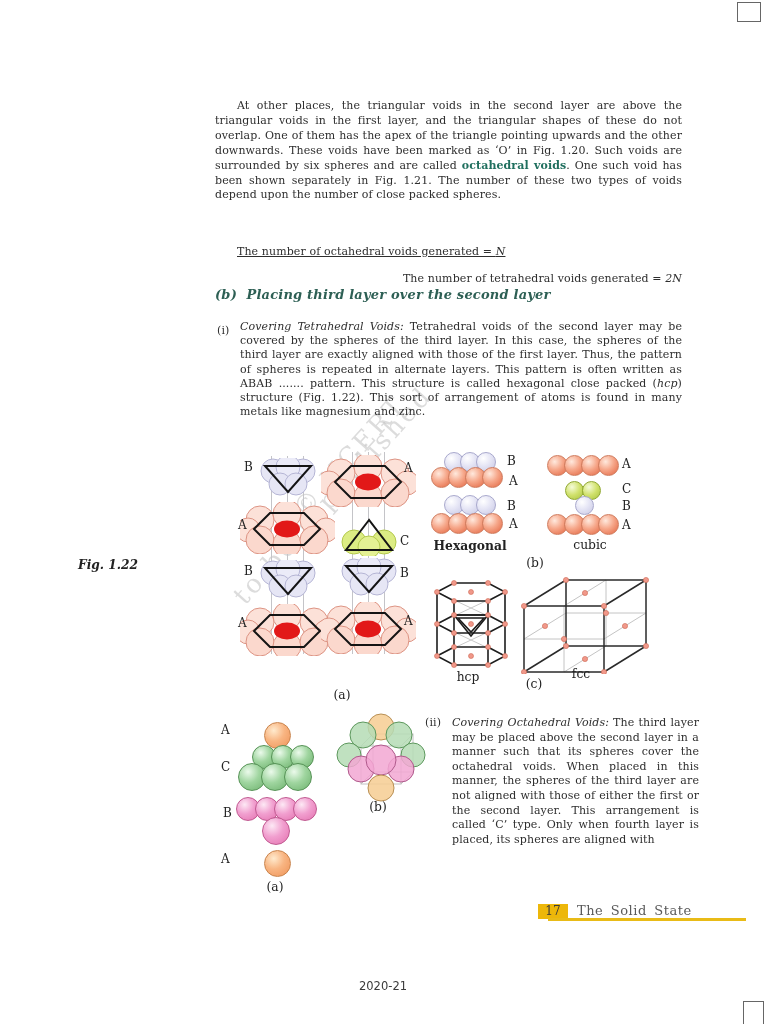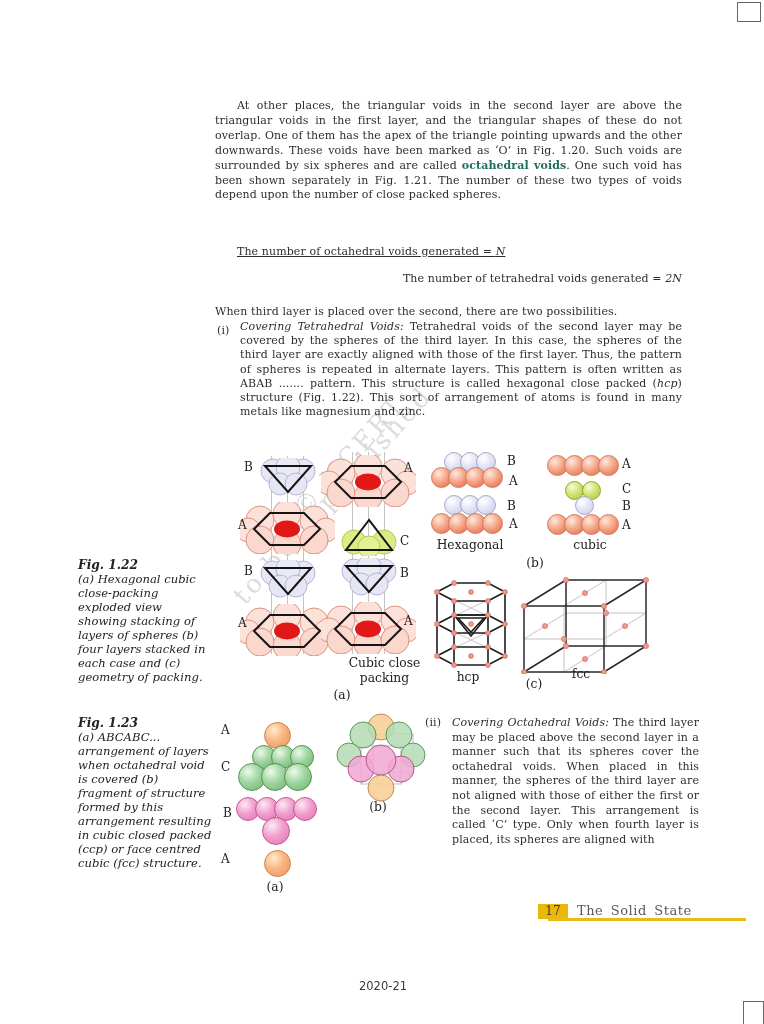--- a/index.html
+++ b/index.html
@@ -45,30 +45,31 @@
     <span>At other places, the triangular voids in the second layer are above the triangular voids in the first layer, and the triangular shapes of these do not overlap. One of them has the apex of the triangle pointing upwards and the other downwards. These voids have been marked as ‘O’ in Fig. 1.20. Such voids are surrounded by six spheres and are called </span><span class="kw">octahedral voids</span><span>. One such void has been shown separately in Fig. 1.21. The number of these two types of voids depend upon the number of close packed spheres.</span>
   </div>
 
   <div class="abs bodytext" style="left:237px;top:245px;width:445px;text-align:left;text-decoration:underline;">
     <span>The number of octahedral voids generated = </span><i>N</i>
   </div>
   <div class="abs bodytext" style="left:237px;top:260px;width:445px;text-align:right;margin-top:12px;">
     <span>The number of tetrahedral voids generated = </span><i>2N</i>
   </div>
 
-  <div class="abs bodytext" style="left:215px;top:305px;width:467px;text-align:left;">When third layer is placed over the second, there are two possibilities.</div>
+  <div class="abs heading" style="left:215px;top:287px;width:467px;">
+    <span>(b)</span>&nbsp;&nbsp;<span>Placing third layer over the second layer</span>
+  </div>
 
   <div class="abs bodytext" style="left:217px;top:324px;width:22px;text-align:left;">(i)</div>
   <div class="abs bodytext" style="left:240px;top:320px;width:442px;line-height:14.2px;">
     <i>Covering Tetrahedral Voids:</i><span> Tetrahedral voids of the second layer may be covered by the spheres of the third layer. In this case, the spheres of the third layer are exactly aligned with those of the first layer. Thus, the pattern of spheres is repeated in alternate layers. This pattern is often written as ABAB ....... pattern. This structure is called hexagonal close packed (</span><i>hcp</i><span>) structure (Fig. 1.22). This sort of arrangement of atoms is found in many metals like magnesium and zinc.</span>
   </div>
 
   <div class="abs figcap" style="left:78px;top:558px;width:132px;">
     <div class="t">Fig. 1.22</div>
-    <div>(a) Hexagonal cubic close-packing exploded view showing stacking of layers of spheres (b) four layers stacked in each case and (c) geometry of packing.</div>
   </div>
 
   <div class="vline" style="left:271px;top:456px;height:198px;"></div>
   <div class="vline" style="left:287px;top:456px;height:198px;"></div>
   <div class="vline" style="left:303px;top:456px;height:198px;"></div>
   <div class="vline" style="left:352px;top:452px;height:202px;"></div>
   <div class="vline" style="left:368px;top:452px;height:202px;"></div>
   <div class="vline" style="left:384px;top:452px;height:202px;"></div>
 
   <svg class="abs" style="left:253px;top:458px;" width="70" height="40" viewBox="0 0 70 40">
@@ -153,21 +154,20 @@
 
   <span class="lbl" style="left:244px;top:460px;">B</span>
   <span class="lbl" style="left:238px;top:518px;">A</span>
   <span class="lbl" style="left:244px;top:564px;">B</span>
   <span class="lbl" style="left:238px;top:616px;">A</span>
   <span class="lbl" style="left:404px;top:461px;">A</span>
   <span class="lbl" style="left:400px;top:534px;">C</span>
   <span class="lbl" style="left:400px;top:566px;">B</span>
   <span class="lbl" style="left:404px;top:614px;">A</span>
 
-  <div class="cap" style="left:332px;top:656px;width:105px;">Cubic close packing</div>
   <div class="cap" style="left:322px;top:688px;width:40px;">(a)</div>
 
   <div class="srow" style="left:444px;top:452px;">
     <span class="sp lav" style="width:20px;height:20px;"></span>
       <span class="sp lav" style="width:20px;height:20px;"></span>
       <span class="sp lav" style="width:20px;height:20px;"></span>
   </div>
   <div class="srow" style="left:431px;top:467px;">
     <span class="sp salmon" style="width:21px;height:21px;"></span>
       <span class="sp salmon" style="width:21px;height:21px;"></span>
@@ -182,21 +182,21 @@
   <div class="srow" style="left:431px;top:513px;">
     <span class="sp salmon" style="width:21px;height:21px;"></span>
       <span class="sp salmon" style="width:21px;height:21px;"></span>
       <span class="sp salmon" style="width:21px;height:21px;"></span>
       <span class="sp salmon" style="width:21px;height:21px;"></span>
   </div>
   <span class="lbl" style="left:507px;top:454px;">B</span>
   <span class="lbl" style="left:509px;top:474px;">A</span>
   <span class="lbl" style="left:507px;top:499px;">B</span>
   <span class="lbl" style="left:509px;top:517px;">A</span>
-  <div class="cap" style="left:425px;top:538px;width:90px;">Hexagonal</div>
+  <div class="cap" style="left:425px;top:538px;width:90px;font-weight:bold;">Hexagonal</div>
 
   <div class="srow" style="left:547px;top:455px;">
     <span class="sp salmon" style="width:21px;height:21px;"></span>
       <span class="sp salmon" style="width:21px;height:21px;"></span>
       <span class="sp salmon" style="width:21px;height:21px;"></span>
       <span class="sp salmon" style="width:21px;height:21px;"></span>
   </div>
   <div class="srow" style="left:565px;top:481px;">
     <span class="sp green2" style="width:19px;height:19px;margin-right:-2px;"></span>
       <span class="sp green2" style="width:19px;height:19px;"></span>
@@ -292,24 +292,20 @@
         <circle cx="69" cy="17" r="2.6"></circle>
         <circle cx="69" cy="83" r="2.6"></circle>
         <circle cx="29" cy="50" r="2.6"></circle>
         <circle cx="109" cy="50" r="2.6"></circle>
     </g>
   </svg>
   <div class="cap" style="left:438px;top:670px;width:60px;">hcp</div>
   <div class="cap" style="left:556px;top:667px;width:50px;">fcc</div>
   <div class="cap" style="left:516px;top:677px;width:36px;">(c)</div>
 
-  <div class="abs figcap" style="left:78px;top:716px;width:138px;">
-    <div class="t">Fig. 1.23</div>
-    <div>(a) ABCABC... arrangement of layers when octahedral void is covered (b) fragment of structure formed by this arrangement resulting in cubic closed packed (ccp) or face centred cubic (fcc) structure.</div>
-  </div>
 
   <span class="lbl" style="left:221px;top:723px;">A</span>
   <span class="lbl" style="left:221px;top:760px;">C</span>
   <span class="lbl" style="left:223px;top:806px;">B</span>
   <span class="lbl" style="left:221px;top:852px;">A</span>
 
   <span class="sp orange abs" style="left:264px;top:722px;width:27px;height:27px;"></span>
   <div class="srow" style="left:252px;top:745px;">
     <span class="sp greenA" style="width:24px;height:24px;margin-right:-5px;"></span>
       <span class="sp greenA" style="width:24px;height:24px;margin-right:-5px;"></span>

